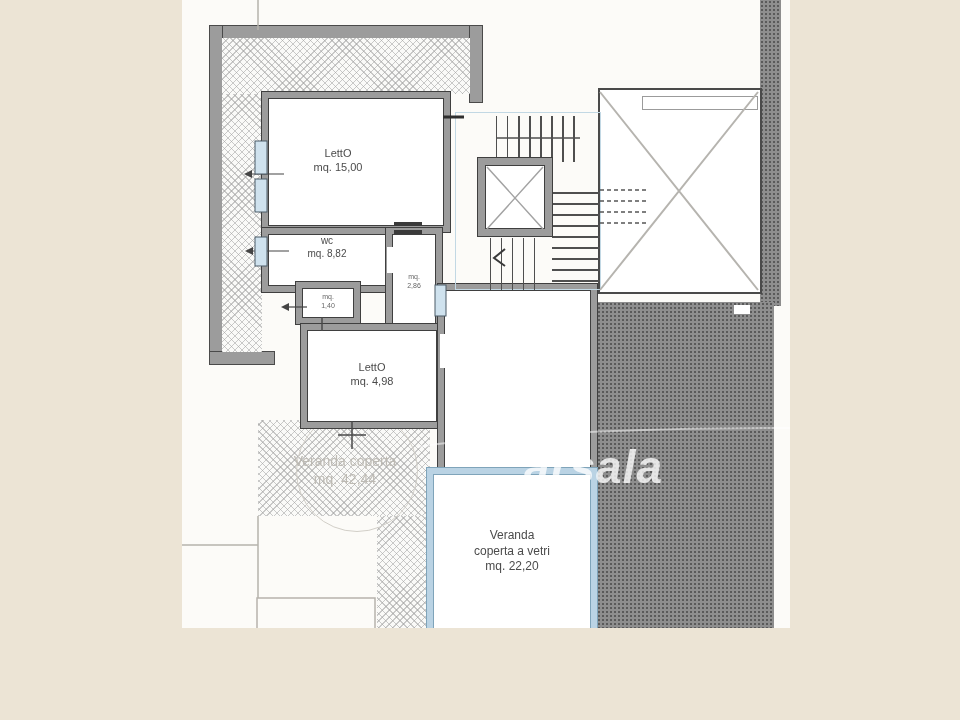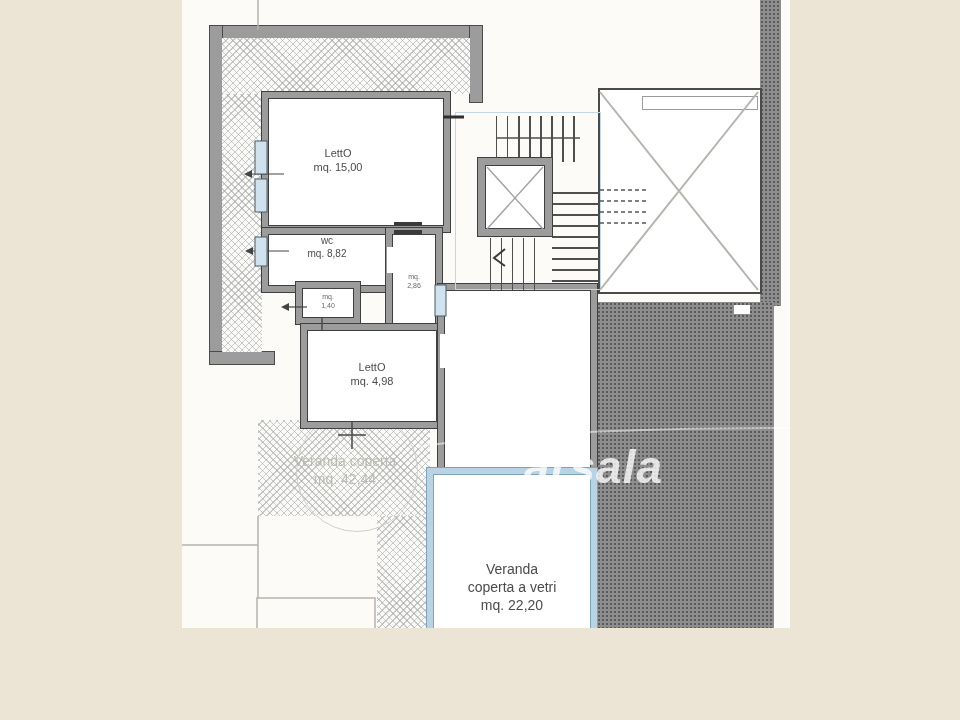--- a/index.html
+++ b/index.html
@@ -150,21 +150,21 @@
     <span>1,40</span>
   </div>
   <div class="abs lbl" style="left:390px;top:272px;width:48px;font-size:7px;color:#666;">
     <span>mq.</span>
     <span>2,86</span>
   </div>
   <div class="abs lbl" style="left:312px;top:360px;width:120px;font-size:11px;">
     <span>LettO</span>
     <span>mq. 4,98</span>
   </div>
-  <div class="abs lbl" style="left:452px;top:528px;width:120px;font-size:14px;margin-top:32px;">
+  <div class="abs lbl" style="left:452px;top:528px;width:120px;font-size:12px;">
     <span>Veranda</span>
     <span>coperta a vetri</span>
     <span>mq. 22,20</span>
   </div>
   <div class="abs lbl faded" style="left:280px;top:452px;width:130px;font-size:14px;">
     <span>Veranda coperta</span>
     <span>mq. 42,44</span>
   </div>
 
   <div class="abs wm" style="left:524px;top:440px;">arsala</div>

